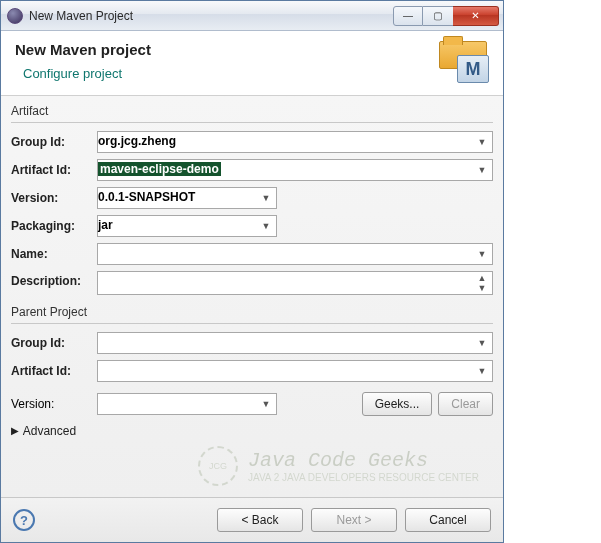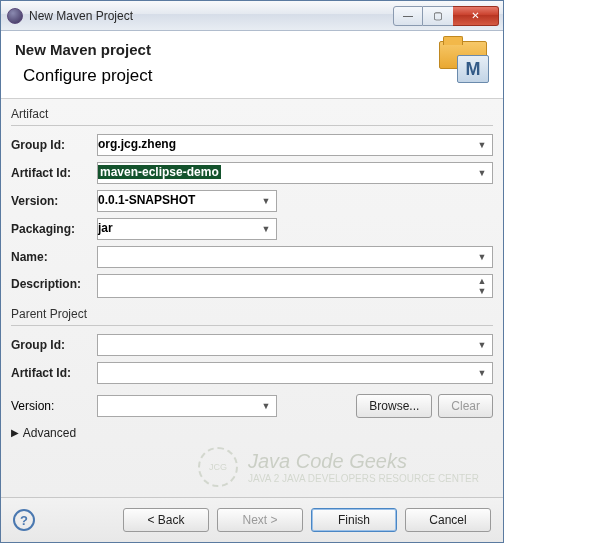--- a/index.html
+++ b/index.html
@@ -53,21 +53,21 @@
   }
   .win-btn.max{border-right:none;}
   
   .header {
     background:#fff;
     padding: 10px 14px 12px 14px;
     display:flex; align-items:flex-start; justify-content:space-between;
     border-bottom:1px solid #d0d0d0;
   }
   .header .htext h1 { font-size:15px; font-weight:bold; color:#222; margin-bottom:4px;}
-  .header .htext .subtitle { font-size:17px; color:#000000; padding-left:8px;margin-top:8px;}
+  .header .htext .subtitle { font-size:13px; color:#0f766e; padding-left:8px;margin-top:8px;}
   .header .hicon {
     width:50px; height:42px; position:relative;
   }
   .hicon .folder {
     width:48px;height:28px;background:linear-gradient(#f7c868,#e9a832);border:1px solid #c08820;border-radius:2px;position:absolute;top:0;left:0;
   }
   .hicon .folder::before{content:"";position:absolute;top:-6px;left:3px;width:18px;height:8px;background:#f2b84a;border:1px solid #c08820;border-bottom:none;border-radius:2px 2px 0 0;}
   .hicon .mbox{
     position:absolute;bottom:0;right:0;width:32px;height:28px;background:linear-gradient(#e6eef6,#c2d4e6);border:1px solid #6a8aac;border-radius:2px;display:flex;align-items:center;justify-content:center;font-weight:bold;color:#325a87;font-size:18px;
   }
@@ -108,21 +108,21 @@
   .watermark{
     position:relative; height:50px; margin-top:4px;
     display:flex; justify-content:flex-end; align-items:center; padding-right:14px;
   }
   .wm{
     opacity:0.28; display:flex; align-items:center; gap:10px;
   }
   .wm .circ{
     width:40px;height:40px;border:2px dashed #8a9a7a;border-radius:50%;display:flex;align-items:center;justify-content:center;color:#8a9a7a;font-size:9px;text-align:center;
   }
-  .wm .t1{font-family:Liberation Sans, sans-serif;font-size:20px;color:#6a7a58;font-style:italic;}
+  .wm .t1{font-family:Liberation Mono, monospace;font-size:20px;color:#6a7a58;font-style:italic;}
   .wm .t2{font-size:10px;color:#8a9a7a;text-align:left;}
   
   .footer{
     background:linear-gradient(to bottom,#f2f2f2,#e8e8e8);
     border-top:1px solid #c8c8c8;
     padding:10px 12px;
     display:flex; align-items:center; justify-content:space-between;
   }
   .help{
     width:22px;height:22px;border:2px solid #4a78b0;border-radius:50%;display:flex;align-items:center;justify-content:center;color:#4a78b0;font-weight:bold;font-size:13px;
@@ -224,21 +224,21 @@
 
     <div style="height:10px;"></div>
     <div class="parent-row">
       <div class="lbl">Version:</div>
       <div>
         <div class="combo half">
           <span class="val"></span>
           <span class="arrow">▼</span>
         </div>
       </div>
-      <div class="btn">Browse...</div>
+      <div class="btn">Geeks...</div>
       <div class="btn disabled">Clear</div>
     </div>
 
     <div class="advanced">
       <span class="tri">▶</span>
       <span>Advanced</span>
     </div>
 
     <div class="watermark">
       <div class="wm">
@@ -249,18 +249,17 @@
         </div>
       </div>
     </div>
   </div>
 
   <div class="footer">
     <div class="help">?</div>
     <div class="btns">
       <div class="btn">&lt; Back</div>
       <div class="btn disabled">Next &gt;</div>
-      <div class="btn primary">Finish</div>
       <div class="btn">Cancel</div>
     </div>
   </div>
 
 </div>
 
 </body></html>

